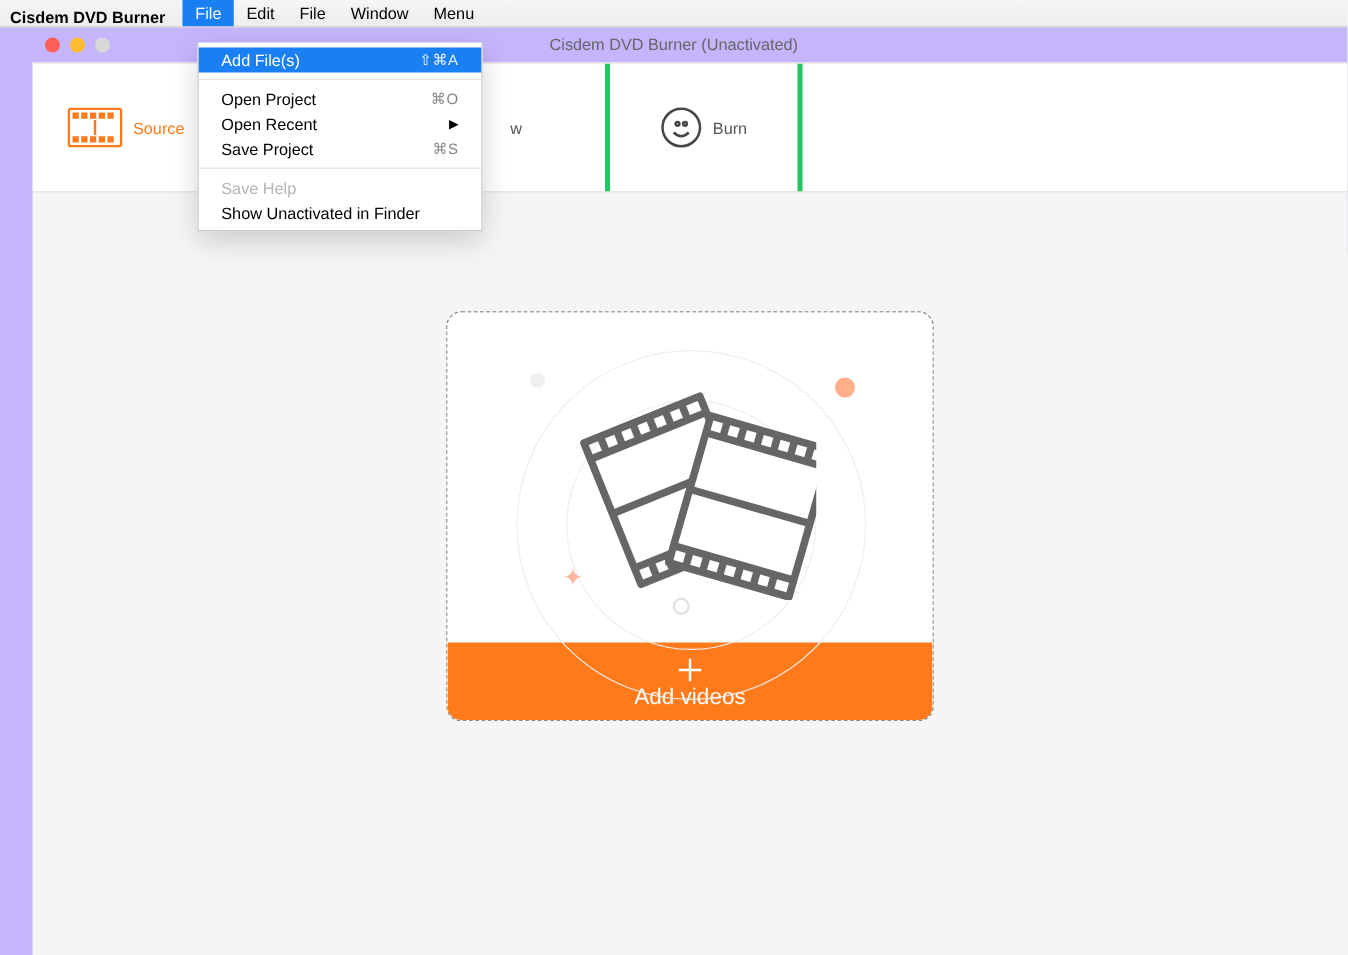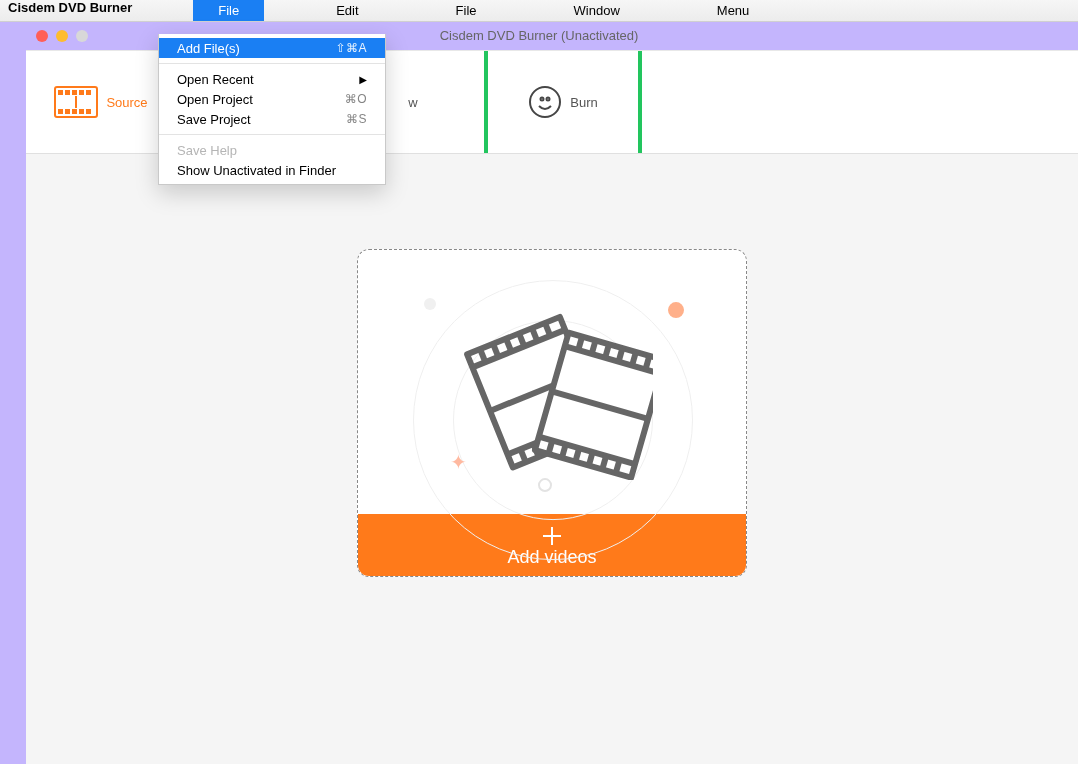--- a/index.html
+++ b/index.html
@@ -1,21 +1,21 @@
 <!DOCTYPE html>
 <html><head>
 <meta charset="utf-8">
 <style>
 * { margin: 0; padding: 0; box-sizing: border-box; font-family: -apple-system, BlinkMacSystemFont, "Helvetica Neue", sans-serif; }
 body { width: 1078px; height: 764px; background: #f5f5f5; overflow: hidden; position: relative; }
 
 
-.menubar { height: 22px; background: linear-gradient(#f6f6f6, #ececec); border-bottom: 1px solid #d0d0d0; display: flex; align-items: flex-start; padding: 0 8px; font-size: 13px; gap: 47px; }
+.menubar { height: 22px; background: linear-gradient(#f6f6f6, #ececec); border-bottom: 1px solid #d0d0d0; display: flex; align-items: flex-end; padding: 0 8px; font-size: 13px; }
 .menubar .app-name { font-weight: 700; margin-right: 14px; }
-.menubar .menu-item { padding: 0 25px; height: 100%; display: flex; align-items: center; cursor: default; }
+.menubar .menu-item { padding: 0 10px; height: 100%; display: flex; align-items: center; cursor: default; }
 .menubar .menu-item.active { background: #1a7ff3; color: #fff; }
 
 
 .window { position: relative; height: 742px; background: #c4b5fd; padding-left: 26px; }
 .titlebar { height: 28px; display: flex; align-items: center; }
 .traffic { display: flex; gap: 8px; padding-left: 10px; }
 .traffic .dot { width: 12px; height: 12px; border-radius: 50%; }
 .dot.red { background: #ff5f57; }
 .dot.yellow { background: #febc2e; }
 .dot.grey { background: #d8d8d8; }
@@ -93,26 +93,26 @@
   <span class="menu-item">Menu</span>
 </div>
 
 <div class="dropdown">
   <div class="row selected">
     <span>Add File(s)</span>
     <span class="shortcut">⇧⌘A</span>
   </div>
   <div class="sep"></div>
   <div class="row">
+    <span>Open Project</span>
+    <span class="shortcut">⌘O</span>
+  </div>
+  <div class="row">
     <span>Open Recent</span>
     <span class="submenu-arrow">▶</span>
-  </div>
-  <div class="row">
-    <span>Open Project</span>
-    <span class="shortcut">⌘O</span>
   </div>
   <div class="row">
     <span>Save Project</span>
     <span class="shortcut">⌘S</span>
   </div>
   <div class="sep"></div>
   <div class="row disabled">
     <span>Save Help</span>
   </div>
   <div class="row">

